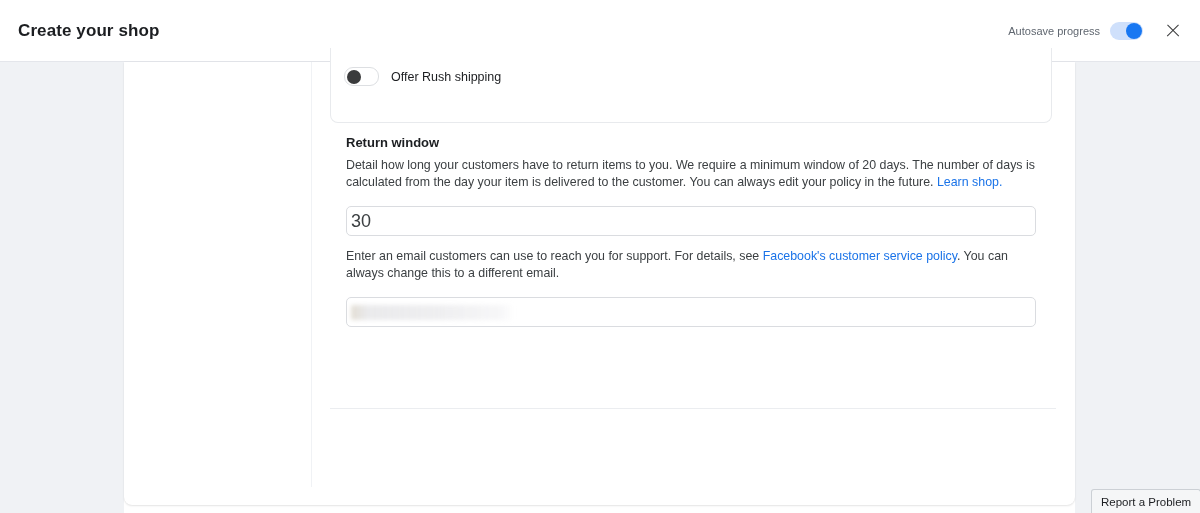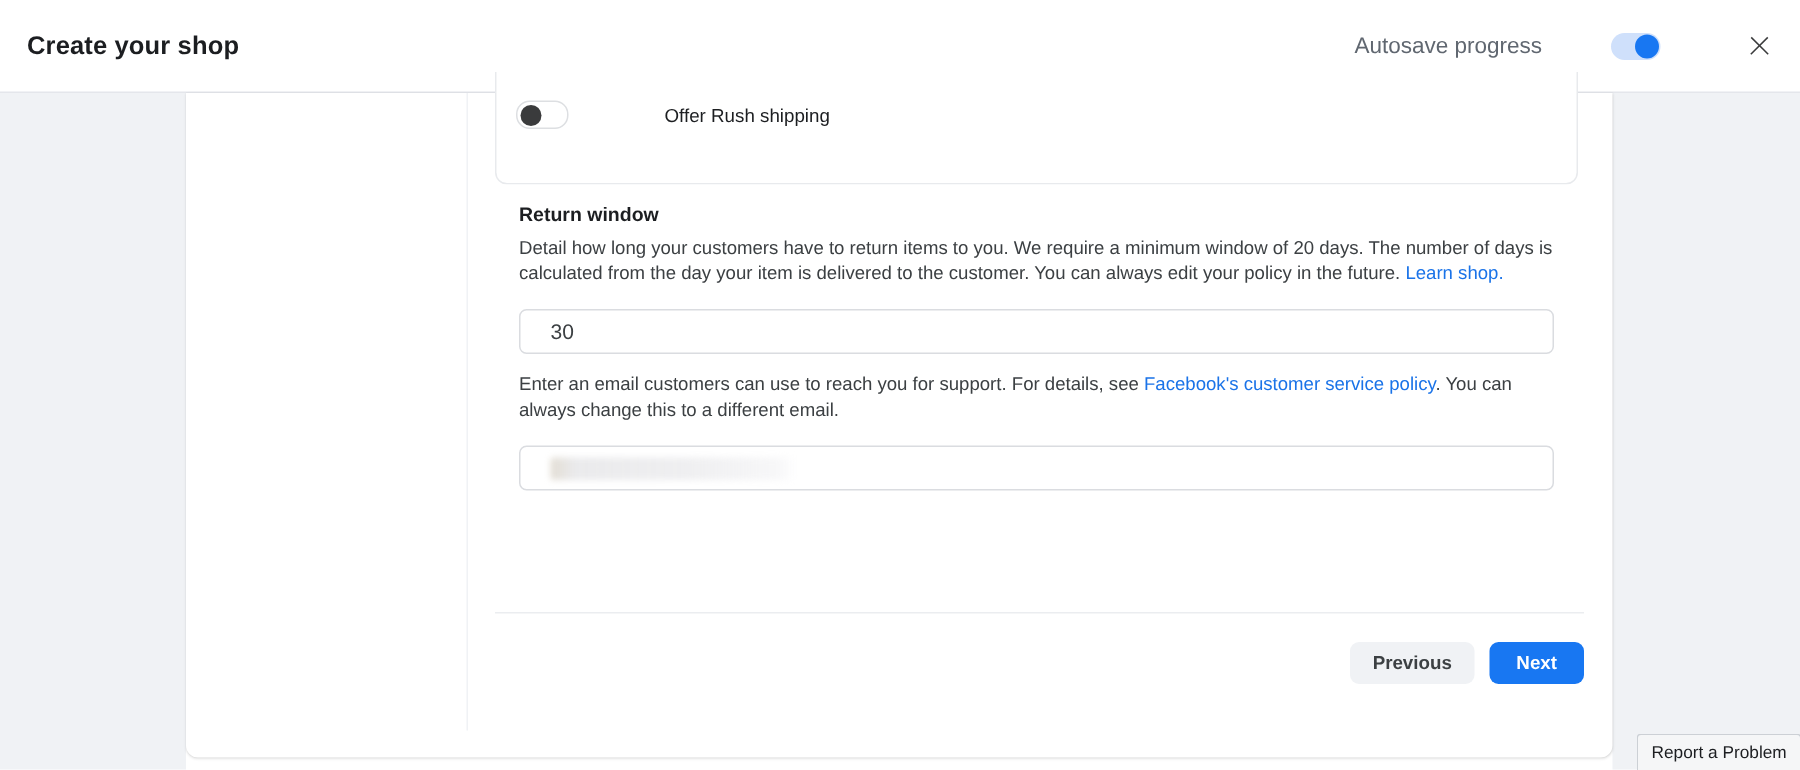--- a/index.html
+++ b/index.html
@@ -1,15 +1,15 @@
 <!DOCTYPE html>
 <html><head>
 <meta charset="utf-8">
 <style>
-  * { box-sizing: border-box; gap: 36px; }
+  * { box-sizing: border-box; }
   html, body {
     margin: 0; padding: 0;
     width: 1200px; height: 513px;
     overflow: hidden;
     background: #ffffff;
     font-family: "Liberation Sans", sans-serif;
     -webkit-font-smoothing: antialiased;
   }
 
   
@@ -26,21 +26,21 @@
     font-weight: bold;
     color: #1c1e21;
     letter-spacing: .1px;
   }
   .topbar-right {
     margin-left: auto;
     display: flex; align-items: center;
     padding-right: 17px;
   }
   .autosave-label {
-    font-size: 15px;
+    font-size: 11px;
     color: #606770;
     margin-right: 10px;
   }
   .toggle {
     width: 33px; height: 18px;
     border-radius: 9px;
     position: relative;
     flex: none;
   }
   .toggle.on { background: #cfe0fb; }
@@ -120,21 +120,21 @@
     background: #ffffff;
     border: 1px solid #dddfe2;
     width: 35px; height: 19px;
   }
   .toggle.off .knob {
     position: absolute; top: 1.5px; left: 1.5px;
     width: 14px; height: 14px; border-radius: 50%;
     background: #3a3b3c;
   }
   .rush-label {
-    margin-left: 28px;
+    margin-left: 12px;
     font-size: 12.5px;
     color: #1c1e21;
   }
 
   
   .section { margin-top: 12px; padding-left: 16px; }
   .section-title {
     font-size: 13px;
     font-weight: bold;
     color: #1c1e21;
@@ -148,22 +148,22 @@
   }
   .link { color: #1a73e8; text-decoration: none; }
 
   .field {
     margin-top: 15px;
     width: 690px; height: 30px;
     border: 1px solid #dadce0;
     border-radius: 5px;
     background: #ffffff;
     display: flex; align-items: center;
-    padding: 0 20px;
-    font-size: 14px;
+    padding: 0 4px;
+    font-size: 18px;
     color: #3c4043;
     position: relative;
   }
   .blur-value {
     width: 164px; height: 15px;
     border-radius: 2px;
     background: linear-gradient(90deg,
       rgba(225,220,210,.95) 0%,
       rgba(232,232,234,.9) 10%,
       rgba(236,236,238,.85) 55%,
@@ -265,20 +265,16 @@
       <div class="section">
         <div class="section-desc"><span>Enter an email customers can use to reach you for support. For details, see </span><a class="link" href="#">Facebook's customer service policy</a><span>. You can always change this to a different email.</span></div>
         <div class="field">
           <span class="blur-value"></span>
         </div>
       </div>
 
     </div>
 
     <div class="footer-divider"></div>
-    <div class="footer-actions">
-      <button class="btn btn-secondary">Previous</button>
-      <button class="btn btn-primary">Next</button>
-    </div>
   </div>
 </div>
 
 <div class="report-tab">Report a Problem</div>
 
 </body></html>

